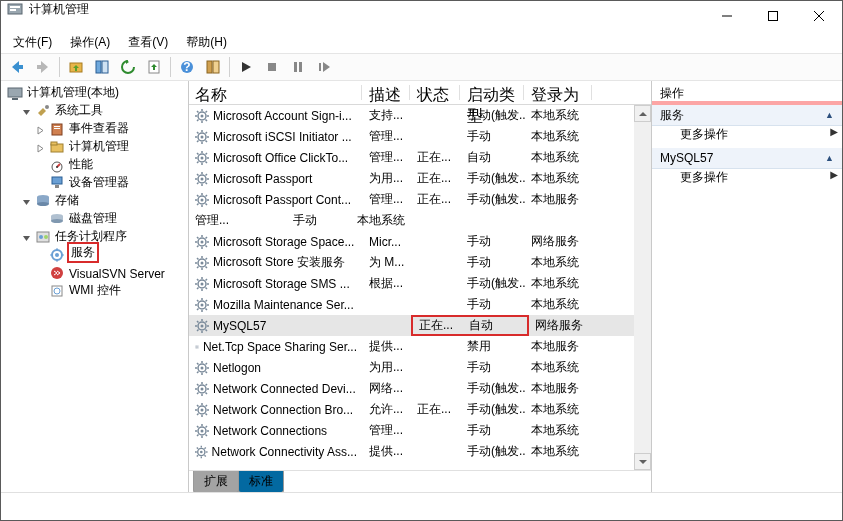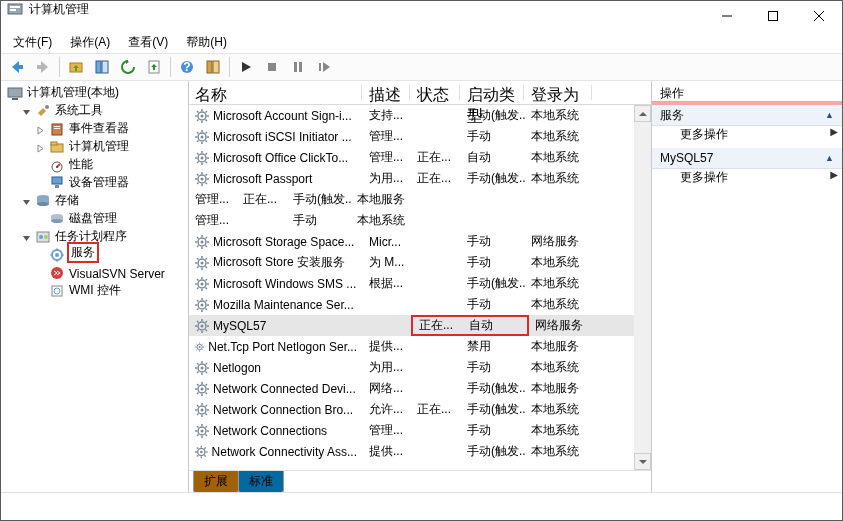--- a/index.html
+++ b/index.html
@@ -40,21 +40,21 @@
 .row.sel{background:#e6e6e6}
 .cell{padding:0 6px;white-space:nowrap;overflow:hidden;text-overflow:ellipsis;display:flex;align-items:center}
 .cell .svc-ico{width:14px;height:14px;margin-right:4px}
 .cell-name{width:174px}
 .cell-desc{width:48px}
 .cell-status{width:50px}
 .cell-start{width:64px}
 .cell-logon{width:68px}
 .highlight-box{border:2px solid #d82b2b;position:relative;margin:-2px 0}
 .tabs{height:22px;display:flex;align-items:flex-start;padding-left:4px;background:#fff;border-top:1px solid #e0e0e0}
-.tab{border:1px solid #999;border-top:none;border-radius:0 0 3px 3px;padding:2px 10px;margin-right:-1px;background:#a16207;font-size:12px}
+.tab{border:1px solid #999;border-top:none;border-radius:0 0 3px 3px;padding:2px 10px;margin-right:-1px;background:#a3a3a3;font-size:12px}
 .tab.active{background:#0369a1}
 .actions-pane{width:190px;display:flex;flex-direction:column;background:#fff}
 .actions-header{height:24px;padding:4px 8px;border-bottom:4px solid #fca5a5;font-size:12px}
 .action-group-hdr{height:21px;display:flex;align-items:center;justify-content:space-between;padding:0 8px;background:#eef3fa;border-bottom:1px solid #d7e2ee}
 .action-group-hdr .tri{font-size:9px;color:#2b4f7d}
 .action-row{height:22px;display:flex;padding:0 4px 0 28px;justify-content:space-between}
 .action-row .arr{font-size:10px;color:#333}
 .scroll-up,.scroll-dn{position:absolute;right:0;width:17px;height:17px;background:#f0f0f0;display:flex;align-items:center;justify-content:center;border:1px solid #cdcdcd}
 .scroll-up{top:24px}
 .scroll-dn{bottom:22px}
@@ -434,20 +434,37 @@
               </g>
             </svg>
             <span>Microsoft Passport</span>
           </span>
      <span class="cell cell-desc">为用...</span>
      <span class="cell cell-status">正在...</span>
           <span class="cell cell-start">手动(触发...</span>
      <span class="cell cell-logon">本地系统</span>
     </div>
         <div class="row">
+     <span class="cell cell-name">
+            <svg class="svc-ico" viewBox="0 0 14 14">
+              <circle cx="7" cy="7" r="4" fill="none" stroke="#7a8a9a" stroke-width="1.5"></circle>
+              <circle cx="7" cy="7" r="1.5" fill="#7a8a9a"></circle>
+              <g stroke="#7a8a9a" stroke-width="1.5">
+                <line x1="7" y1="0" x2="7" y2="2"></line>
+                <line x1="7" y1="12" x2="7" y2="14"></line>
+                <line x1="0" y1="7" x2="2" y2="7"></line>
+                <line x1="12" y1="7" x2="14" y2="7"></line>
+                <line x1="2" y1="2" x2="3.5" y2="3.5"></line>
+                <line x1="10.5" y1="10.5" x2="12" y2="12"></line>
+                <line x1="2" y1="12" x2="3.5" y2="10.5"></line>
+                <line x1="10.5" y1="3.5" x2="12" y2="2"></line>
+              </g>
+            </svg>
+            <span>Microsoft Passport Cont...</span>
+          </span>
      <span class="cell cell-desc">管理...</span>
      <span class="cell cell-status">正在...</span>
           <span class="cell cell-start">手动(触发...</span>
      <span class="cell cell-logon">本地服务</span>
     </div>
         <div class="row">
      <span class="cell cell-desc">管理...</span>
      <span class="cell cell-status"></span>
           <span class="cell cell-start">手动</span>
      <span class="cell cell-logon">本地系统</span>
@@ -507,21 +524,21 @@
                 <line x1="7" y1="0" x2="7" y2="2"></line>
                 <line x1="7" y1="12" x2="7" y2="14"></line>
                 <line x1="0" y1="7" x2="2" y2="7"></line>
                 <line x1="12" y1="7" x2="14" y2="7"></line>
                 <line x1="2" y1="2" x2="3.5" y2="3.5"></line>
                 <line x1="10.5" y1="10.5" x2="12" y2="12"></line>
                 <line x1="2" y1="12" x2="3.5" y2="10.5"></line>
                 <line x1="10.5" y1="3.5" x2="12" y2="2"></line>
               </g>
             </svg>
-            <span>Microsoft Windows SMS ...</span>
+            <span>Microsoft Storage SMS ...</span>
           </span>
      <span class="cell cell-desc">根据...</span>
      <span class="cell cell-status"></span>
           <span class="cell cell-start">手动(触发...</span>
      <span class="cell cell-logon">本地系统</span>
     </div>
         <div class="row">
      <span class="cell cell-name">
             <svg class="svc-ico" viewBox="0 0 14 14">
               <circle cx="7" cy="7" r="4" fill="none" stroke="#7a8a9a" stroke-width="1.5"></circle>
@@ -578,21 +595,21 @@
                 <line x1="7" y1="0" x2="7" y2="2"></line>
                 <line x1="7" y1="12" x2="7" y2="14"></line>
                 <line x1="0" y1="7" x2="2" y2="7"></line>
                 <line x1="12" y1="7" x2="14" y2="7"></line>
                 <line x1="2" y1="2" x2="3.5" y2="3.5"></line>
                 <line x1="10.5" y1="10.5" x2="12" y2="12"></line>
                 <line x1="2" y1="12" x2="3.5" y2="10.5"></line>
                 <line x1="10.5" y1="3.5" x2="12" y2="2"></line>
               </g>
             </svg>
-            <span>Net.Tcp Port Netlogon Ser...</span>
+            <span>Net.Tcp Space Sharing Ser...</span>
           </span>
      <span class="cell cell-desc">提供...</span>
      <span class="cell cell-status"></span>
           <span class="cell cell-start">禁用</span>
      <span class="cell cell-logon">本地服务</span>
     </div>
         <div class="row">
      <span class="cell cell-name">
             <svg class="svc-ico" viewBox="0 0 14 14">
               <circle cx="7" cy="7" r="4" fill="none" stroke="#7a8a9a" stroke-width="1.5"></circle>

